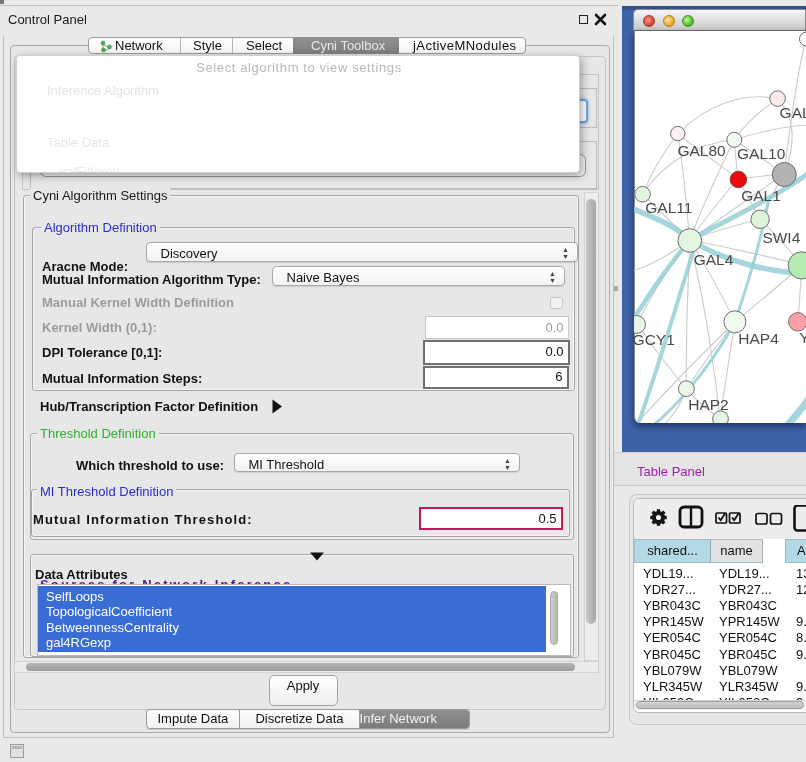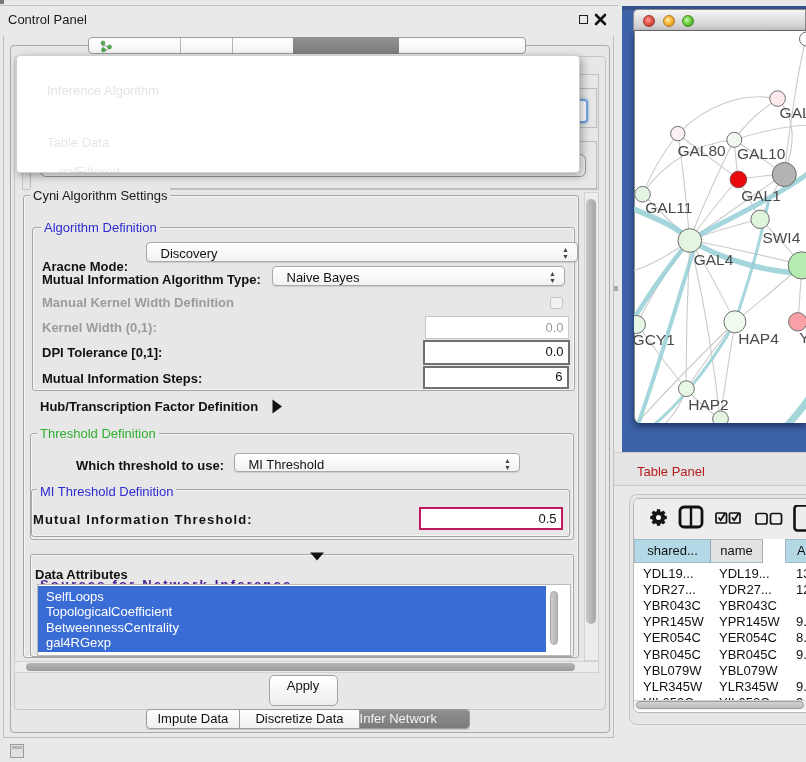--- a/index.html
+++ b/index.html
@@ -114,32 +114,40 @@
 
 <div class="abs" style="left:10px;top:744px;width:14px;height:14px;border:1px solid #9a9a9a;background:#e0e0e0">
  <div class="abs" style="left:1px;top:1px;width:10px;height:3px;background:#b5b5b5"></div>
 </div>
 
 <div class="abs" style="left:88px;top:37px;width:438px;height:17px;border:1px solid #9b9b9b;border-radius:4px;background:linear-gradient(#ffffff,#f3f3f3)">
  <div class="abs" style="left:0;top:0;width:91px;height:15px"></div>
  <div class="abs" style="left:91px;top:0;width:1px;height:15px;background:#b5b5b5"></div>
  <div class="abs" style="left:143px;top:0;width:1px;height:15px;background:#b5b5b5"></div>
  <div class="abs" style="left:204px;top:-1px;width:106px;height:17px;background:linear-gradient(#919191,#7d7d7d)"></div>
+ <div class="abs" style="left:0;top:0;width:438px;height:15px;font-size:13px;line-height:15px">
+  <span class="abs" style="left:26px;top:0">Network</span>
+  <span class="abs" style="left:104px;top:0">Style</span>
+  <span class="abs" style="left:157px;top:0">Select</span>
+  <span class="abs" style="left:222px;top:0;color:#e8e8e8">Cyni Toolbox</span>
+  <span class="abs" style="left:324px;top:0;letter-spacing:.45px">jActiveMNodules</span>
+ </div>
  <svg class="abs" style="left:11px;top:2px" width="13" height="13" viewBox="0 0 13 13">
   <path d="M3 3 L3 10 M3 10 L8 10 M3 5 L9 7" stroke="#9a9a9a" stroke-width="1"></path>
   <circle cx="3" cy="3" r="2" fill="#4caf50" stroke="#2e7d32" stroke-width=".5"></circle>
   <circle cx="3.5" cy="10" r="2" fill="#4caf50" stroke="#2e7d32" stroke-width=".5"></circle>
   <circle cx="9.5" cy="7" r="2" fill="#4caf50" stroke="#2e7d32" stroke-width=".5"></circle>
  </svg>
 </div>
 
 <div class="abs" style="left:16px;top:55px;width:564px;height:118px;background:#fff;border:1px solid #cfcfcf;border-radius:4px;box-shadow:2px 3px 8px rgba(0,0,0,.35);overflow:hidden">
  <div class="abs" style="left:30px;top:27px;color:#e4e4e4;white-space:nowrap">Inference Algorithm</div>
  <div class="abs" style="left:30px;top:79px;color:#e7e7e7;white-space:nowrap">Table Data</div>
  <div class="abs" style="left:42px;top:108px;color:#e9e9e9;white-space:nowrap">galFiltered</div>
+ <div class="abs" style="left:0;top:4px;width:564px;text-align:center;color:#b9b9b9;letter-spacing:.6px">Select algorithm to view settings</div>
 </div>
 
 <div class="abs" style="left:622px;top:6px;width:184px;height:446px;background:#3e62a8"></div>
 <div class="abs" style="left:622px;top:6px;width:184px;height:4px;background:#33528c"></div>
 
 <div class="abs" style="left:614px;top:286px;width:4px;height:5px;background:#aaa"></div>
 
 <div class="abs" style="left:633px;top:9px;width:173px;height:22px;background:linear-gradient(#f5f5f5,#c9c9c9);border:1px solid #8a8a8a;border-bottom:1px solid #6f6f6f;border-radius:5px 0 0 0"></div>
 <div class="abs" style="left:643px;top:15px;width:12px;height:12px;border-radius:50%;background:radial-gradient(circle at 4px 4px,#ff9d96,#ec5f55 40%,#c63a2e 75%,#a02318);border:1px solid #97372c"></div>
 <div class="abs" style="left:662.5px;top:15px;width:12px;height:12px;border-radius:50%;background:radial-gradient(circle at 4px 4px,#ffe9a8,#f6b73c 45%,#dd9320 80%,#b87513);border:1px solid #ad7c1e"></div>
@@ -219,21 +227,21 @@
   <text x="128.4" y="211.6">SWI4</text>
   <text x="59.7" y="233.9">GAL4</text>
   <text x="-1.4" y="314">GCY1</text>
   <text x="104.3" y="312.6">HAP4</text>
   <text x="165.2" y="312">Y</text>
   <text x="54.2" y="378.6">HAP2</text>
  </g>
 </svg>
 
 <div class="abs" style="left:614px;top:452px;width:192px;height:34px;background:#e4e4e4;border-top:1px solid #cfcfcf;border-bottom:1px solid #c9c9c9"></div>
-<div class="abs" style="left:637px;top:464px;color:#b91c1c">Table Panel</div>
+<div class="abs" style="left:637px;top:464px;color:#a21caf">Table Panel</div>
 
 <div class="abs" style="left:629px;top:494px;width:185px;height:231px;border:1px solid #c4c4c4;border-radius:8px;background:#e6e6e6"></div>
 <div class="abs" style="left:633px;top:498px;width:180px;height:215px;border:1px solid #b9b9b9;border-radius:6px;background:#fff"></div>
 <div class="abs" style="left:634px;top:499px;width:172px;height:40px;background:#ededed;border-radius:5px 0 0 0"></div>
 
 <svg class="abs" style="left:649px;top:505px" width="160" height="28" viewBox="0 0 160 28">
  <g transform="translate(9.5,12.5)">
   <g stroke="#151515" stroke-width="3.3">
    <line x1="0" y1="-4" x2="0" y2="-8.3"></line>
         <line x1="0" y1="4" x2="0" y2="8.3"></line>

